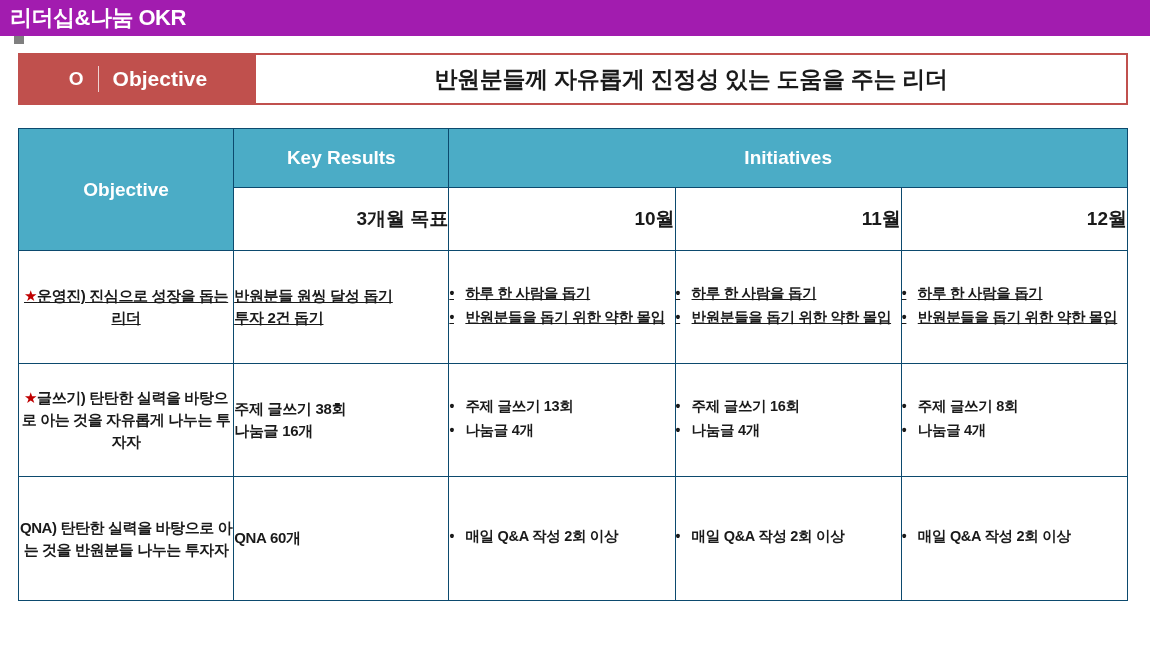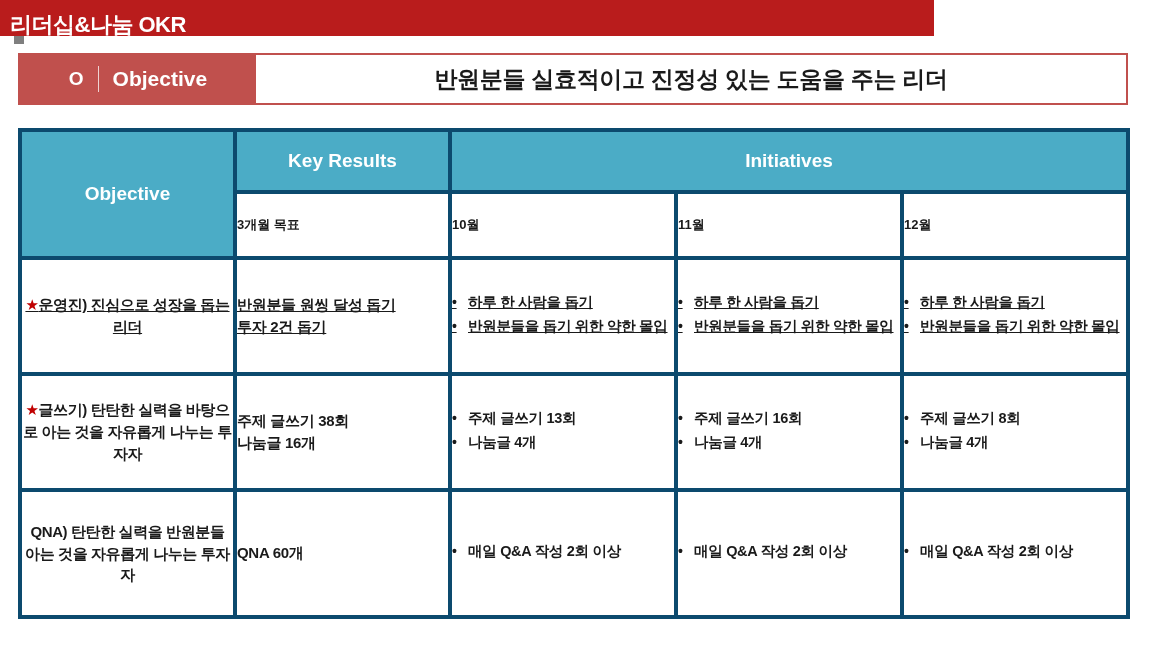--- a/index.html
+++ b/index.html
@@ -14,25 +14,25 @@
     color: #1a1a1a;
     position: relative;
     overflow: hidden;
   }
 
   
   .title-bar {
     position: absolute;
     left: 0;
     top: 0;
-    width: 934px;
+    width: 1150px;
     height: 36px;
-    background: #b91c1c;
-    display: flex;
-    align-items: flex-end;
+    background: #a21caf;
+    display: flex;
+    align-items: center;
   }
   .title-bar .title-text {
     color: #ffffff;
     font-size: 22px;
     font-weight: bold;
     padding-left: 10px;
     letter-spacing: -0.5px;
     line-height: 1;
   }
   .title-tail {
@@ -92,38 +92,38 @@
   
   .okr-table {
     position: absolute;
     left: 18px;
     top: 128px;
     width: 1110px;
     border-collapse: collapse;
     table-layout: fixed;
   }
   .okr-table td, .okr-table th {
-    border: 4px solid #0c4a6e;
+    border: 1px solid #0c4a6e;
     vertical-align: middle;
     padding: 0;
   }
   .hdr-teal {
     background: #4bacc6;
     color: #ffffff;
     font-size: 19px;
     font-weight: bold;
     text-align: center;
     height: 58px;
   }
   .hdr-white {
     background: #ffffff;
     color: #1a1a1a;
-    font-size: 13px;
-    font-weight: bold;
-    text-align: left;
+    font-size: 19px;
+    font-weight: bold;
+    text-align: right;
     height: 62px;
   }
   .col-objective { width: 215px; }
   .col-kr { width: 215px; }
   .col-month { width: 226px; }
 
   .obj-cell {
     text-align: center;
     font-size: 15px;
     font-weight: bold;
@@ -181,21 +181,21 @@
   <span class="title-text">리더십&amp;나눔 OKR</span>
 </div>
 <div class="title-tail"></div>
 
 <div class="objective-banner">
   <div class="o-label">
     <span class="o-letter">O</span>
     <span class="o-divider"></span>
     <span>Objective</span>
   </div>
-  <div class="o-value">반원분들 실효적이고 진정성 있는 도움을 주는 리더</div>
+  <div class="o-value">반원분들께 자유롭게 진정성 있는 도움을 주는 리더</div>
 </div>
 
 <table class="okr-table">
   <colgroup>
     <col class="col-objective">
     <col class="col-kr">
     <col class="col-month">
     <col class="col-month">
     <col class="col-month">
   </colgroup>
@@ -301,21 +301,21 @@
           <li>
               <span class="bullet">•</span>
               <span class="btext">나눔글 4개</span>
             </li>
         </ul>
       </td>
     </tr>
 
     <tr class="row-3">
       <td class="obj-cell">
-        <span>QNA) 탄탄한 실력을 반원분들 아는 것을 자유롭게 나누는 투자자</span>
+        <span>QNA) 탄탄한 실력을 바탕으로 아는 것을 반원분들 나누는 투자자</span>
       </td>
       <td class="kr-cell">
         <div>QNA 60개</div>
       </td>
       <td class="init-cell">
         <ul class="init-list">
           <li>
               <span class="bullet">•</span>
               <span class="btext">매일 Q&amp;A 작성 2회 이상</span>
             </li>

